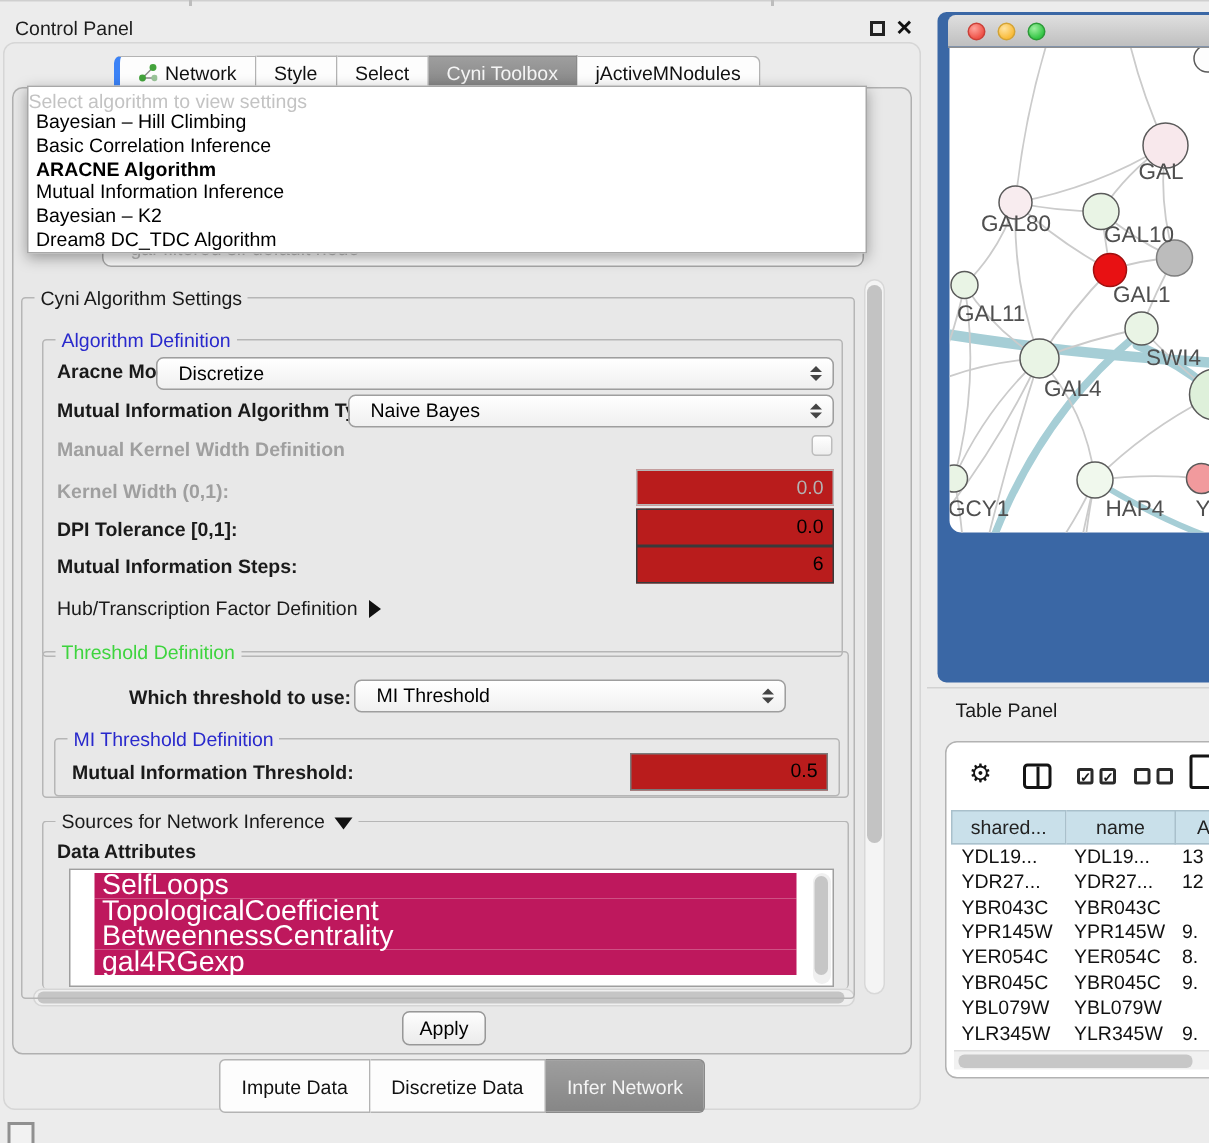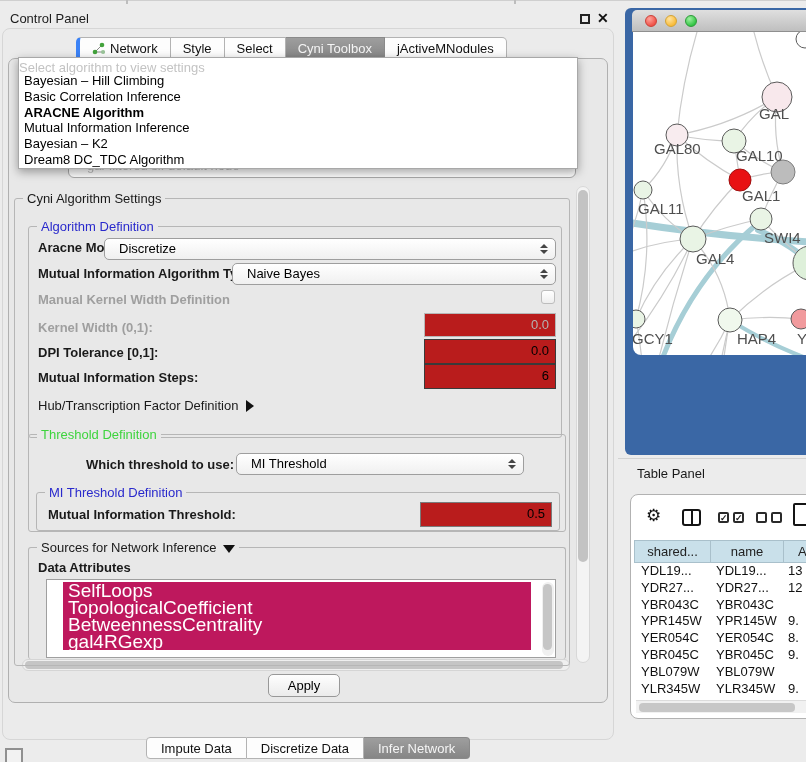--- a/index.html
+++ b/index.html
@@ -66,23 +66,23 @@
 
   #attr-list{left:46px;top:579px;width:510px;height:79px;background:#fff;border:1px solid #9f9f9f;overflow:hidden}
   .attr-item{margin:0 24px 0 16px;background:#be185d;color:#fff;font-size:19px;line-height:17px;padding-left:5px;white-space:nowrap}
   .attr-item:first-child{margin-top:2px}
   #attr-vscroll{position:absolute;right:1px;top:2px;width:12px;height:74px;background:#f0f0f0;border-radius:6px}
   #attr-vscroll .thumb{position:absolute;left:1px;top:2px;width:9px;height:66px;background:#c6c6c6;border-radius:5px}
 
   #hscroll{left:22px;top:659px;width:548px;height:12px;background:#efefef;border:1px solid #d5d5d5;border-radius:6px}
   #hscroll .thumb{position:absolute;left:2px;top:1px;width:538px;height:8px;background:#c5c5c5;border-radius:4px}
 
-  #apply-btn{left:268px;top:674px;width:72px;height:23px;background:linear-gradient(#fefefe,#ebebeb);border:1px solid #989898;border-radius:5px;font-size:13px;text-align:center;line-height:21px;color:#000}
-
-  #bottom-tabs{left:146px;top:737px;height:22px;display:flex}
+  #apply-btn{left:268px;top:674px;width:56px;height:23px;background:linear-gradient(#fefefe,#ebebeb);border:1px solid #989898;border-radius:5px;font-size:13px;text-align:center;line-height:21px;color:#000}
+
+  #bottom-tabs{left:146px;top:706px;height:36px;display:flex}
   #bottom-tabs .tab{padding:0 14px}
   #bottom-tabs .tab:first-child{border-left:1px solid #b3b3b3;border-radius:4px 0 0 4px}
   #bottom-tabs .tab:last-child{border-radius:0 4px 4px 0}
 
   
   #net-area{left:625px;top:8px;width:181px;height:447px;background:#3a67a5;border-radius:6px 0 0 6px}
   #net-titlebar{left:632px;top:10px;width:174px;height:22px;background:linear-gradient(#dfdfdf,#bfbfbf);border-bottom:1px solid #8f8f8f;border-radius:5px 0 0 0}
   .tl{position:absolute;top:15px;width:12px;height:12px;border-radius:50%}
   #tl-red{left:645px;background:radial-gradient(circle at 35% 30%,#ffa39b,#ef5349 70%);border:1px solid #cb4038}
   #tl-yellow{left:665px;background:radial-gradient(circle at 35% 30%,#ffe3a0,#f9bc3b 70%);border:1px solid #d3a335}

